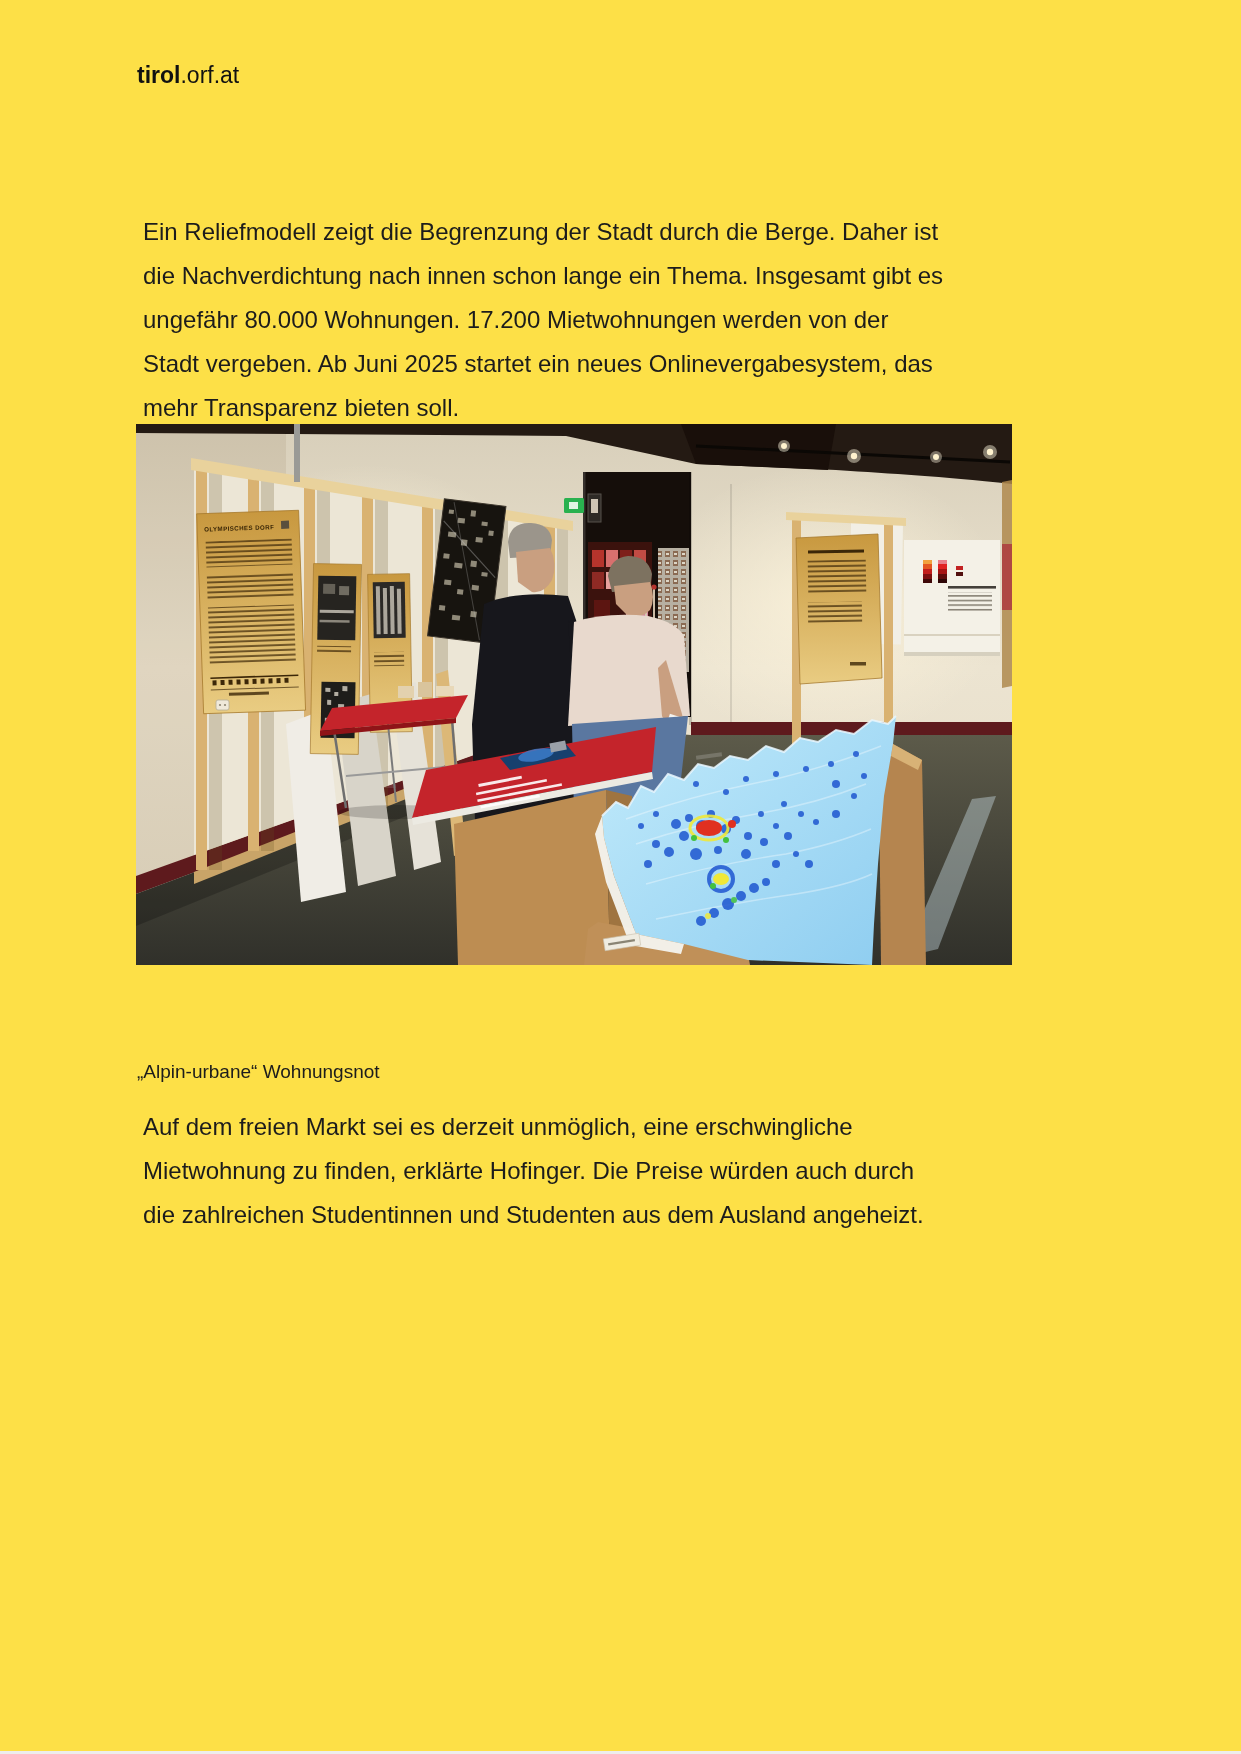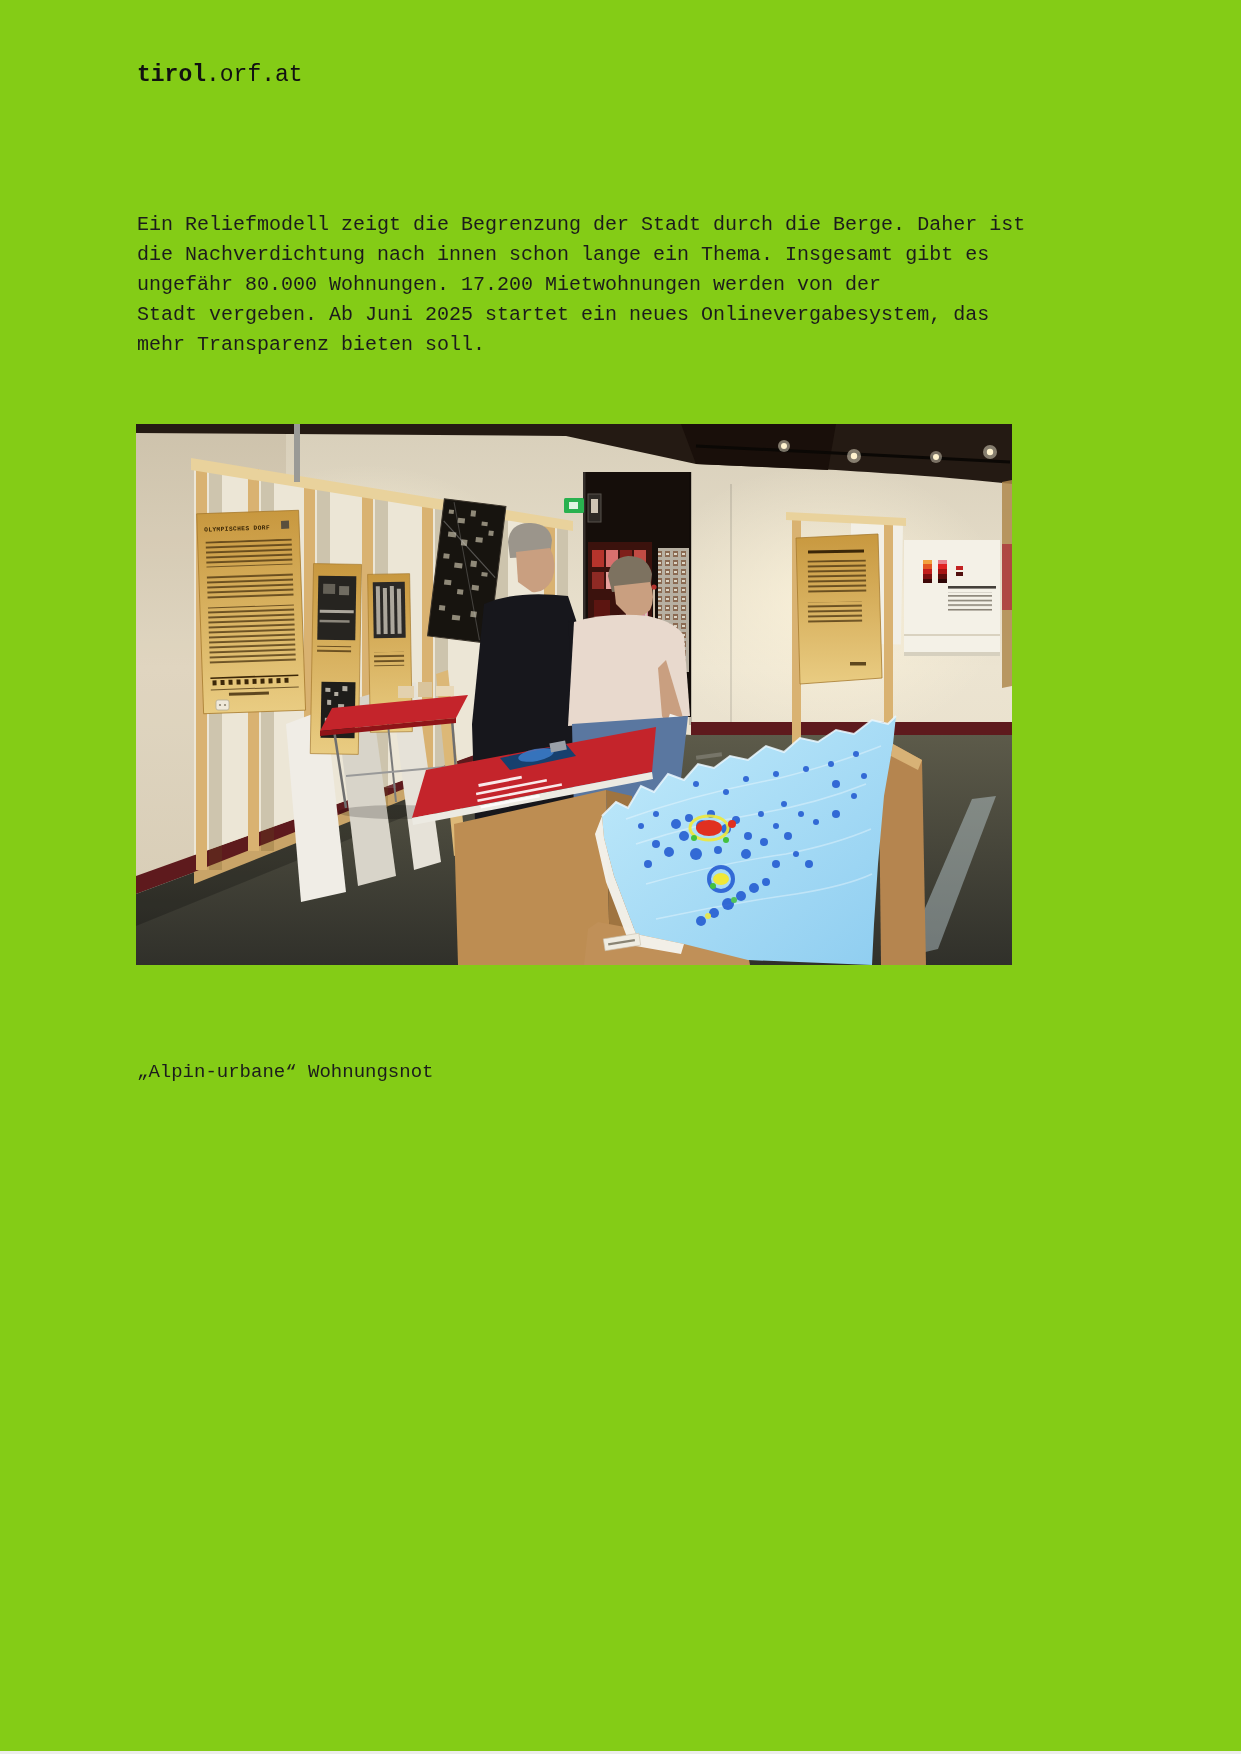--- a/index.html
+++ b/index.html
@@ -1,25 +1,25 @@
 <!DOCTYPE html>
 <html><head>
 <meta charset="utf-8">
 <style>
   html,body{margin:0;padding:0;background:#ffffff;}
   .page{
-    position:relative;width:1241px;height:1754px;background:#84cc16;overflow:hidden;
-    font-family:Liberation Mono, monospace;color:#1c1c1c;
+    position:relative;width:1241px;height:1754px;background:#fde047;overflow:hidden;
+    font-family:Liberation Sans, sans-serif;color:#1c1c1c;
   }
   .page-edge-bottom{position:absolute;left:0;right:0;bottom:0;height:3px;background:#ededed;}
   .site-header{position:absolute;left:137px;top:62px;font-size:23px;color:#111;}
   .site-header .bold{font-weight:bold;}
   .body-text{
-    position:absolute;left:137px;width:890px;
-    font-size:20px;line-height:30px;white-space:pre-line;color:#1c1c1c;
+    position:absolute;left:143px;width:890px;
+    font-size:24px;line-height:44px;white-space:pre-line;color:#1c1c1c;
   }
   .para-1{top:210px;}
   .figure{position:absolute;left:136px;top:424px;width:876px;height:541px;background:#3a352c;}
   .figure svg{display:block;}
   .caption{top:969px;}
   .subheading{
     position:absolute;left:137px;top:1061px;font-size:19px;color:#1c1c1c;
   }
   .para-2{top:1105px;}
   .page-footer{
@@ -455,16 +455,19 @@
           <rect x="468" y="512" width="36" height="12" fill="#efece1" stroke="#c9c2ae" stroke-width="0.6"></rect>
           <rect x="472" y="517" width="27" height="2.2" fill="#8a8574"></rect>
         </g>
       </g>
     </svg>
   </div>
 
 
   <div class="subheading">„Alpin-urbane“ Wohnungsnot</div>
 
+  <div class="body-text para-2">Auf dem freien Markt sei es derzeit unmöglich, eine erschwingliche
+Mietwohnung zu finden, erklärte Hofinger. Die Preise würden auch durch
+die zahlreichen Studentinnen und Studenten aus dem Ausland angeheizt.</div>
 
 
   <div class="page-edge-bottom"></div>
 </div>
 
 </body></html>

